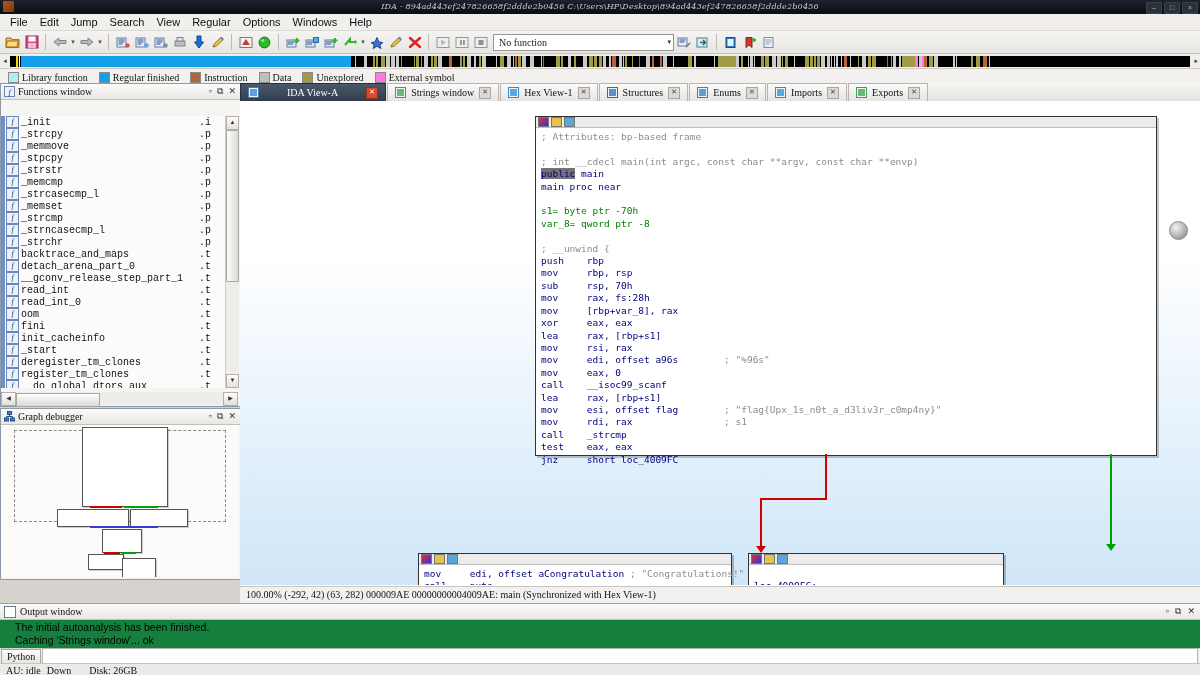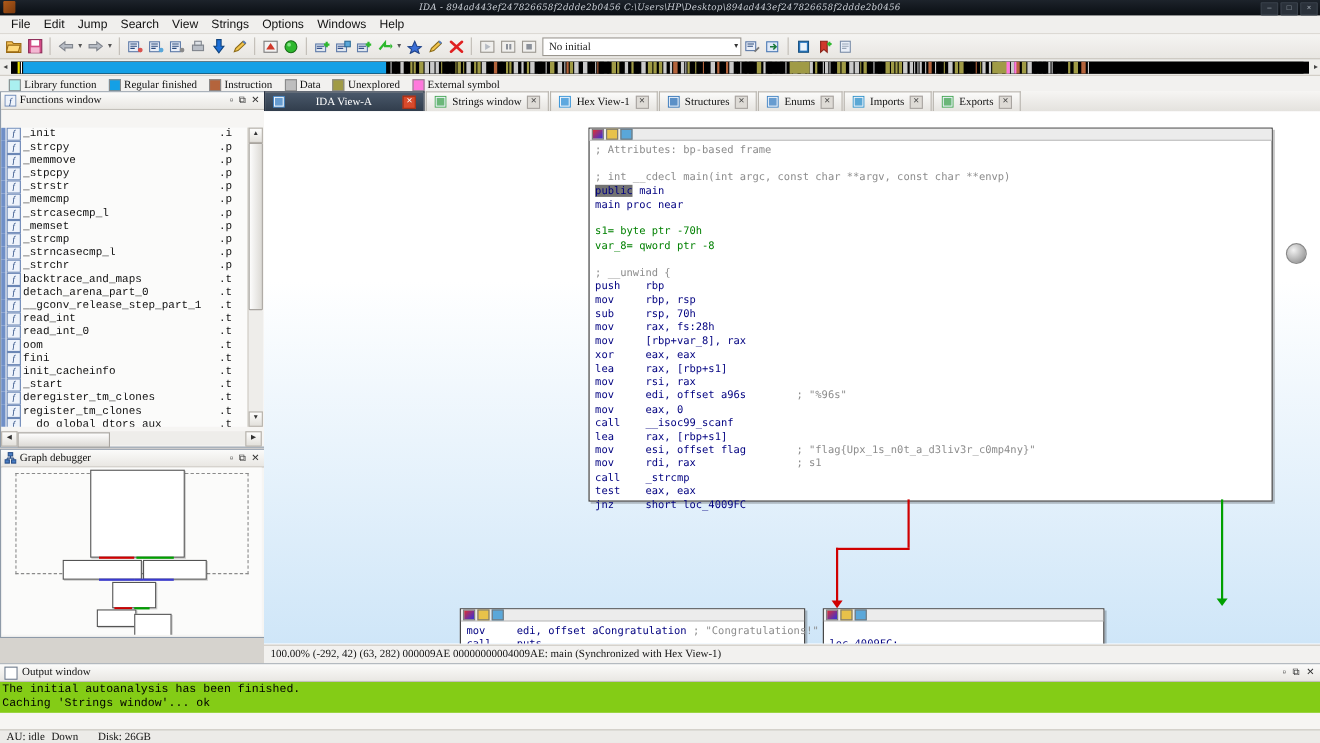--- a/index.html
+++ b/index.html
@@ -197,22 +197,22 @@
   #outwin{position:absolute;left:0;top:603px;width:1200px;height:60px;background:#f6f5f3;
     border-top:1px solid #9aa3ad;}
   #out-title{
     height:15px;background:linear-gradient(180deg,#fbfbfa,#e9e7e3);
     border-bottom:1px solid #c3c0ba;display:flex;align-items:center;padding-left:4px;
     font-family:"Liberation Serif", serif;font-size:10px;color:#111;
   }
   #out-title .oi{width:10px;height:10px;border:1px solid #6e7b8c;background:#fff;margin-right:4px;}
   #out-title .obtns{margin-left:auto;display:flex;gap:6px;padding-right:5px;color:#333;font-size:9px;}
   #out-lines{
-    padding:1px 0 0 2px;font-family:Liberation Mono, monospace;font-size:10.5px;
-    line-height:13px;color:#000;background:#84cc16;height:27px;
+    padding:1px 0 0 15px;font-family:Liberation Sans, sans-serif;font-size:10.5px;
+    line-height:13px;color:#000;background:#15803d;height:27px;
   }
   #out-input{height:15px;display:flex;align-items:center;background:#f2f1ef;border-top:1px solid #d5d2cc;}
   #pybtn{
     height:13px;padding:0 5px;background:linear-gradient(180deg,#fdfdfc,#e6e4e0);
     border:1px solid #a9a5a0;font-family:"Liberation Serif", serif;font-size:10px;color:#111;
     display:flex;align-items:center;margin:0 1px;
   }
   #pyfield{flex:1;height:13px;background:#fff;border:1px solid #b6b2ac;margin-right:2px;}
   
   #statusbar{
@@ -234,21 +234,21 @@
     <span>×</span>
   </div>
 </div>
 
 <div id="menubar">
     <div class="mi">File</div>
     <div class="mi">Edit</div>
     <div class="mi">Jump</div>
     <div class="mi">Search</div>
     <div class="mi">View</div>
-    <div class="mi">Strings</div>
+    <div class="mi">Regular</div>
     <div class="mi">Options</div>
     <div class="mi">Windows</div>
     <div class="mi">Help</div>
   </div>
 
 <div id="toolbar">
   <div class="tbtn">
     <svg width="15" height="14" viewBox="0 0 15 14">
         <path d="M1 3h5l1.2 1.6H14v8H1z" fill="#f6c254" stroke="#9a6a14"></path>
         <path d="M2.4 6h11l-1.6 6H1z" fill="#ffd97a" stroke="#9a6a14"></path>
@@ -385,21 +385,21 @@
         <rect x="8" y="4" width="1.8" height="5" fill="#8b9099"></rect>
       </svg>
   </div>
   <div class="tbtn">
     <svg width="14" height="13" viewBox="0 0 14 13">
         <rect x="1" y="1.5" width="12" height="10" fill="#f0efed" stroke="#9a968f"></rect>
         <rect x="4.5" y="4" width="5" height="5" fill="#8b9099"></rect>
       </svg>
   </div>
   <div id="dbgcombo">
-    <div class="cv">No initial</div>
+    <div class="cv">No function</div>
     <div class="ca">▾</div>
   </div>
   <div class="tbtn">
     <svg width="14" height="13" viewBox="0 0 14 13">
         <rect x="1" y="2" width="9" height="8" fill="#e9eef7" stroke="#5d7aa8"></rect>
         <path d="M2.5 4h6M2.5 6h5" stroke="#2a4a7d"></path>
         <path d="M9 11 L13 7" stroke="#777" stroke-width="1.6"></path>
       </svg>
   </div>
   <div class="tbtn">
@@ -934,19 +934,23 @@
     <span class="obtns">
       <span>▫</span>
       <span>⧉</span>
       <span>✕</span>
     </span>
   </div>
   <div id="out-lines">
       <div>The initial autoanalysis has been finished.</div>
       <div>Caching 'Strings window'... ok</div>
     </div>
+  <div id="out-input">
+    <div id="pybtn">Python</div>
+    <input id="pyfield" value="" style="">
+  </div>
 </div>
 
 <div id="statusbar">
   <span>AU: idle</span>
   <span>Down</span>
   <span style="padding-left:18px;">Disk: 26GB</span>
 </div>
 
 </body></html>

